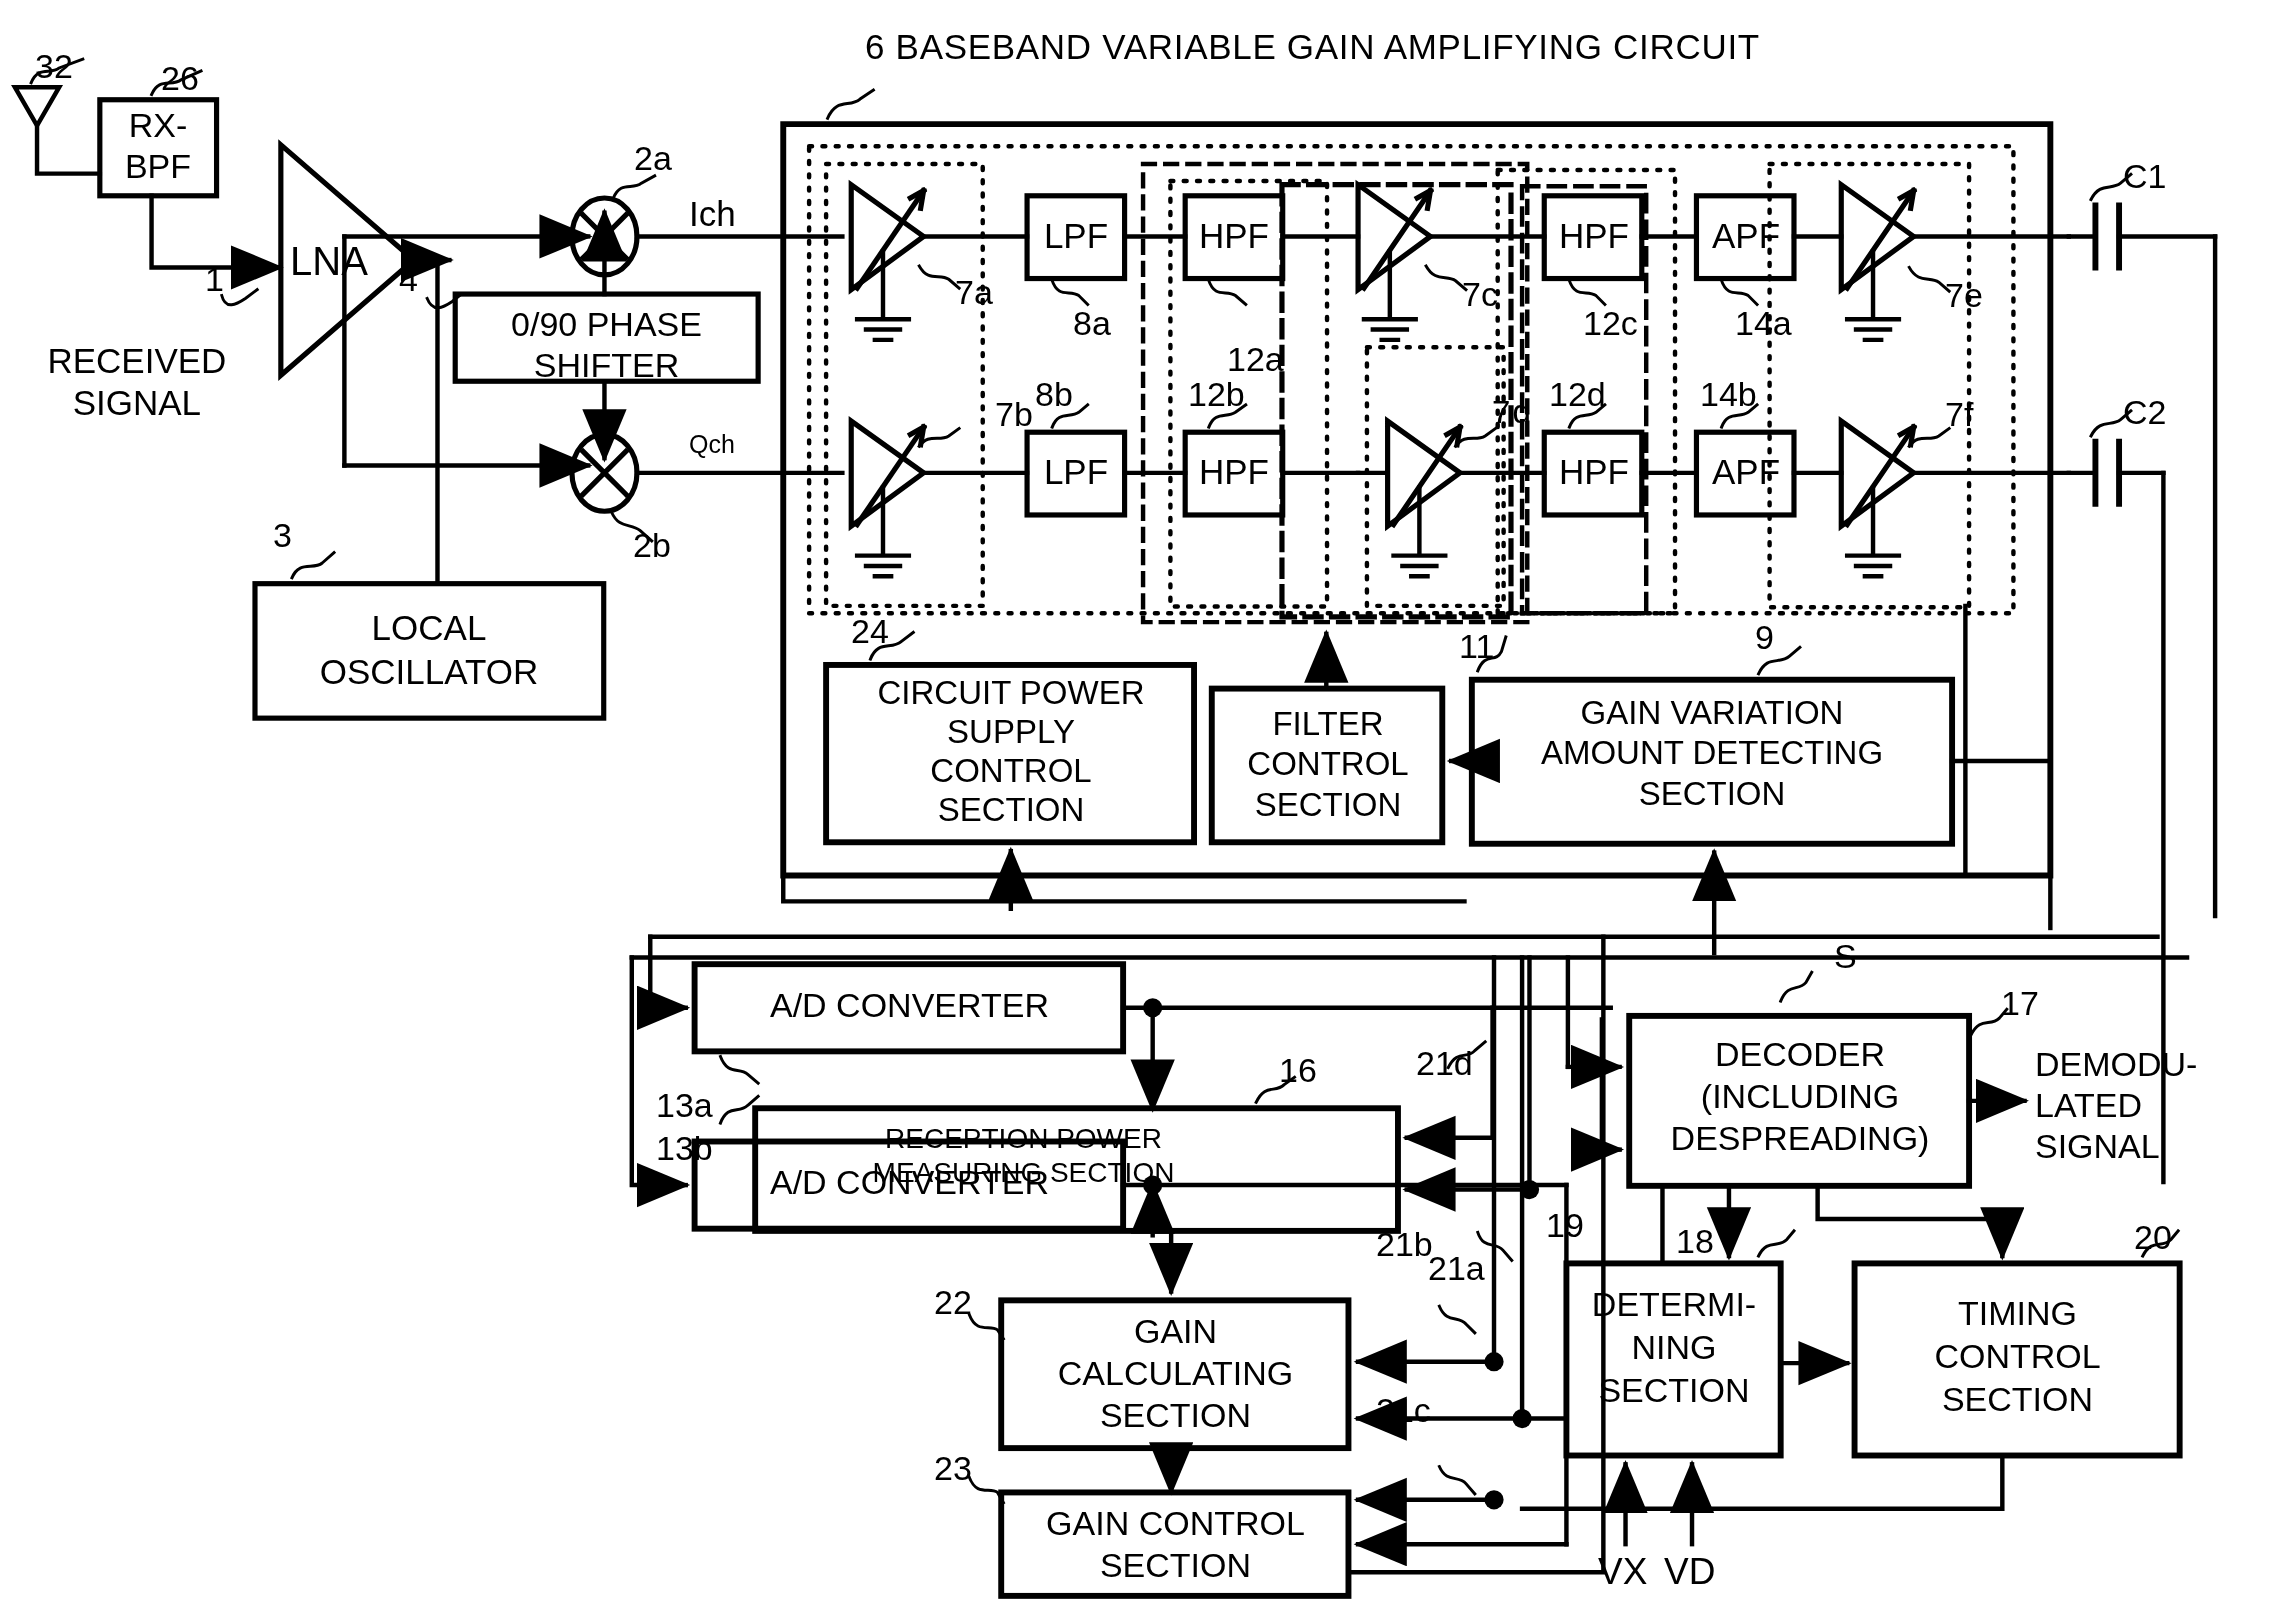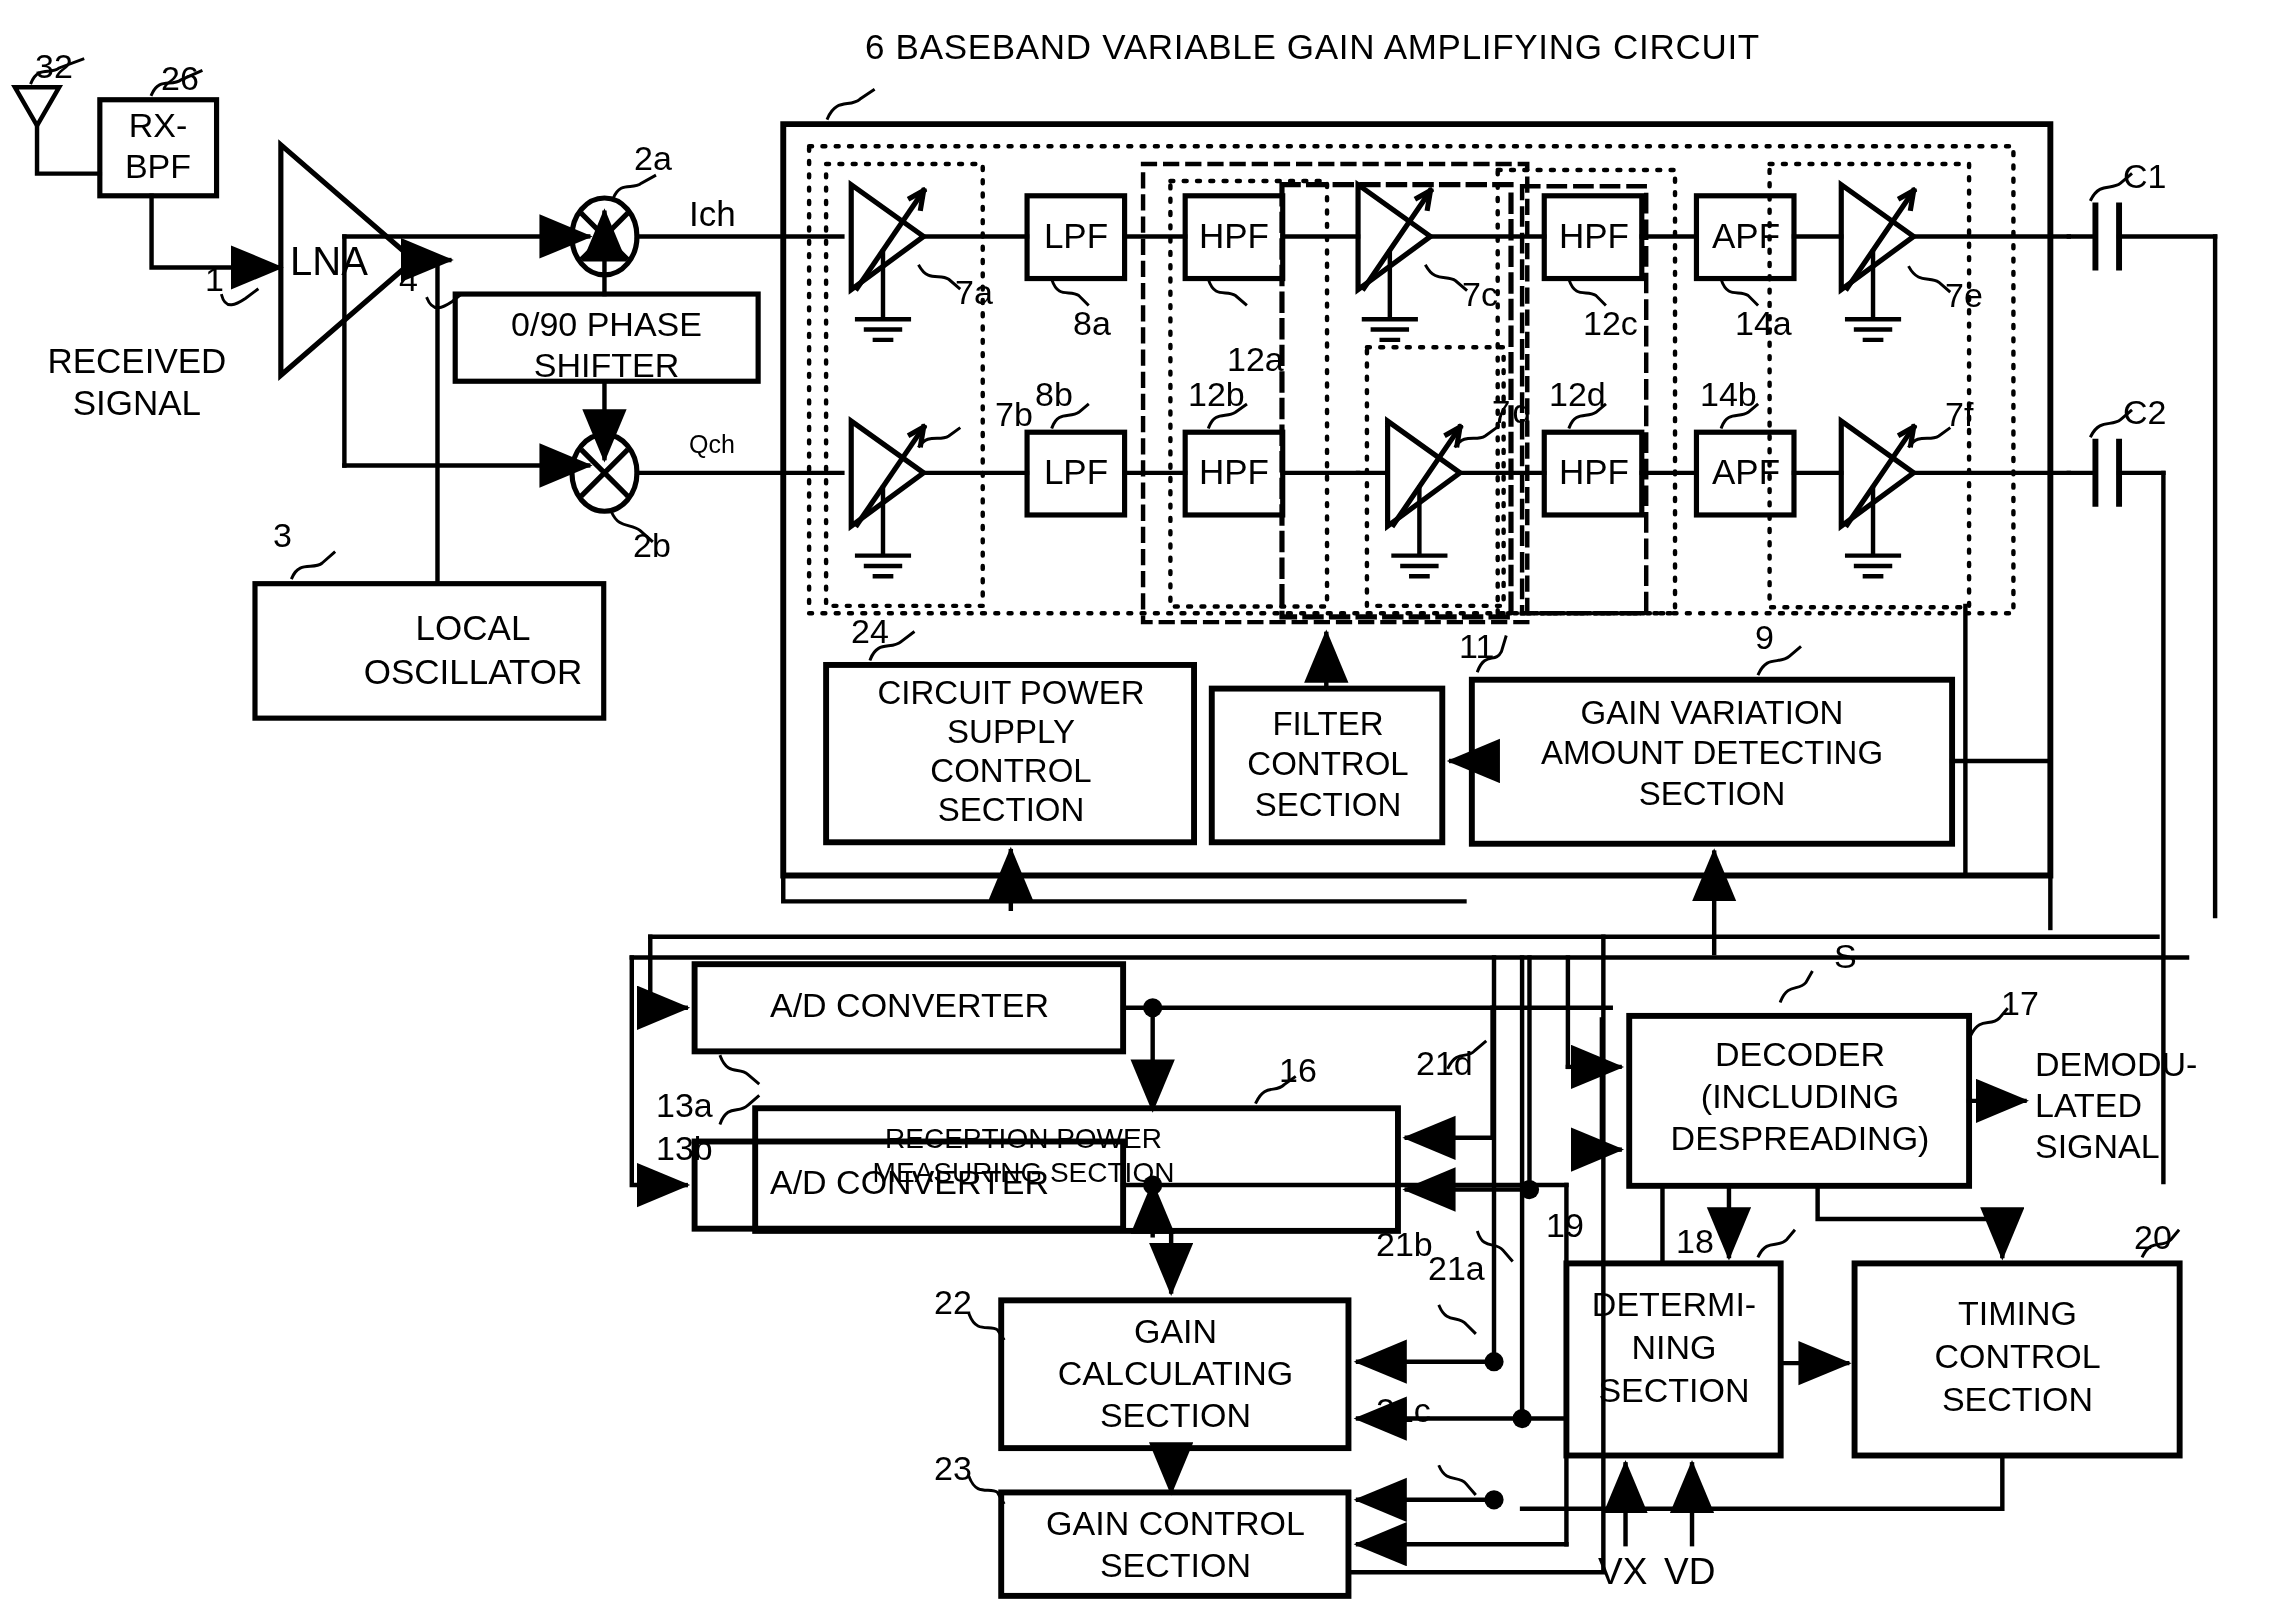--- a/index.html
+++ b/index.html
@@ -318,21 +318,21 @@
 <div class="lbl boxtxt" style="left: 101px; top: 105px; width: 114px; font-size: 34px; line-height: 1.22; white-space: pre-line;">RX-
 BPF</div>
 <div class="lbl ref" style="left:205px;top:260px;">1</div>
 <div class="lbl boxtxt" style="left:290px;top:239px;width:103px;font-size:40px;text-align:left;">LNA</div>
 <div class="lbl sig" style="left: 7.4px; top: 340px; width: 259px; font-size: 35px; line-height: 1.2; white-space: pre-line;">RECEIVED
 SIGNAL</div>
 <div class="lbl ref" style="left:399px;top:260px;">4</div>
 <div class="lbl boxtxt" style="left: 458px; top: 304px; width: 297px; font-size: 34px; line-height: 1.22; white-space: pre-line;">0/90 PHASE
 SHIFTER</div>
 <div class="lbl ref" style="left:273px;top:516px;">3</div>
-<div class="lbl boxtxt" style="left: 257px; top: 606px; width: 344px; font-size: 35px; line-height: 1.25; white-space: pre-line; margin-left: 44px;">LOCAL
+<div class="lbl boxtxt" style="left: 257px; top: 606px; width: 344px; font-size: 35px; line-height: 1.25; white-space: pre-line;">LOCAL
 OSCILLATOR</div>
 <div class="lbl ref" style="left:634px;top:139px;">2a</div>
 <div class="lbl ref" style="left:633px;top:526px;">2b</div>
 <div class="lbl" style="left:689px;top:194px;font-size:35px;">Ich</div>
 <div class="lbl" style="left:689px;top:430px;font-size:25px;">Qch</div>
 
 <div class="lbl title" style="left:865px;top:27px;font-size:35px;"><span>6 BASEBAND VARIABLE GAIN AMPLIFYING CIRCUIT</span></div>
 
 <div class="lbl ref" style="left:955px;top:273px;">7a</div>
 <div class="lbl ref" style="left:955px;top:395px;margin-left:40px;">7b</div>

